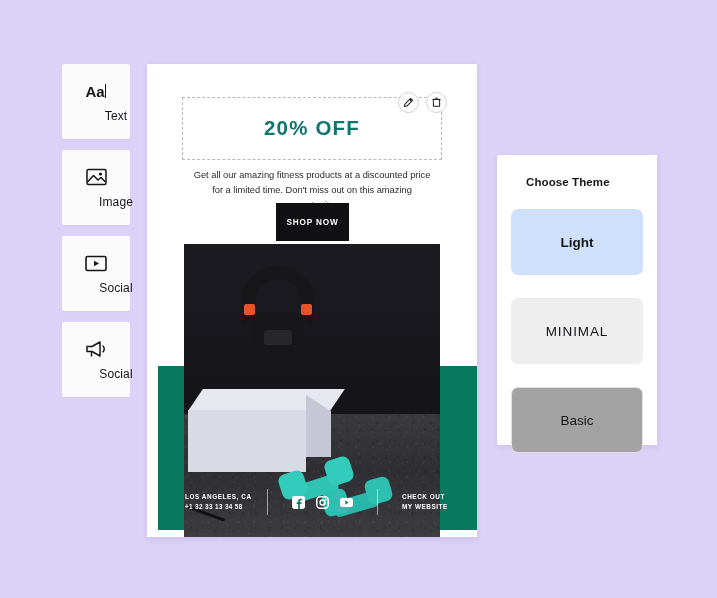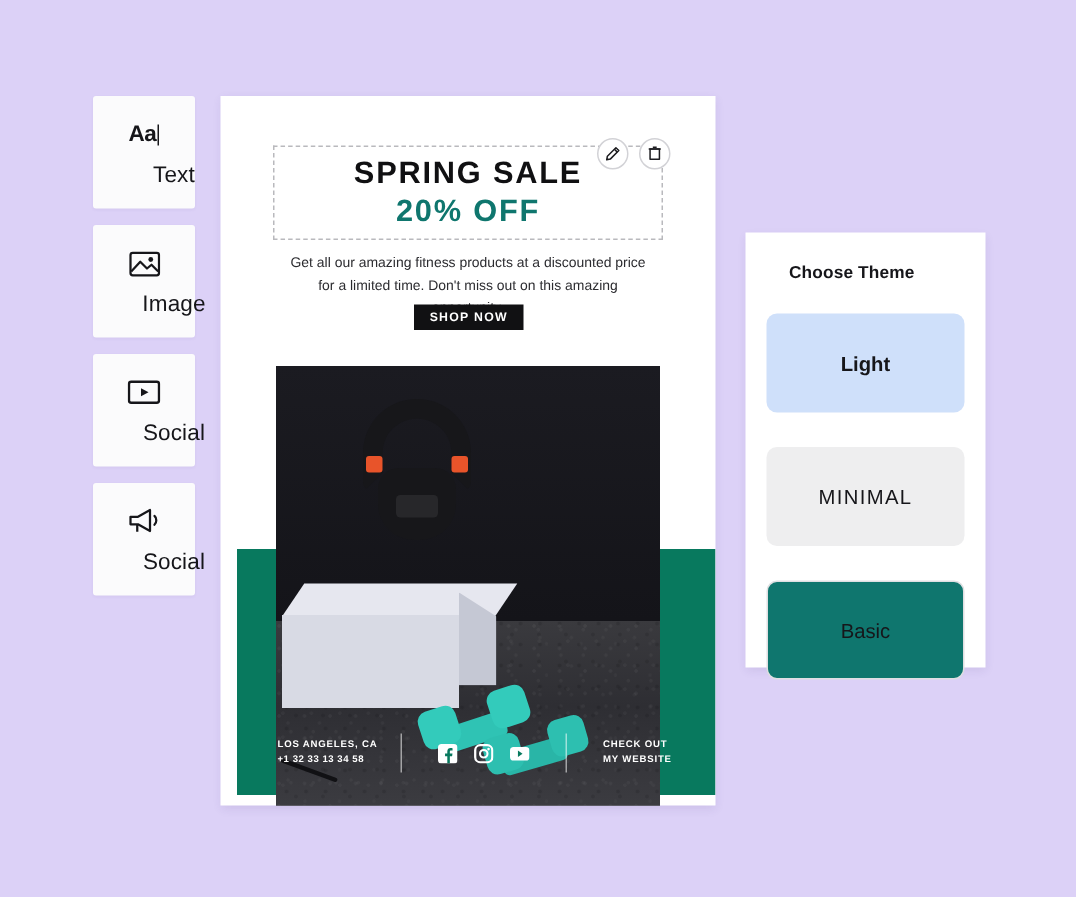--- a/index.html
+++ b/index.html
@@ -41,21 +41,21 @@
   }
   .tool-tile .tool-icon {
     width: 26px;
     height: 22px;
     display: flex;
     align-items: center;
     justify-content: center;
     color: #16161a;
   }
   .tool-tile .tool-label {
-    font-size: 15px;
+    font-size: 12px;
     color: #16161a;
     letter-spacing: .1px;
     margin-left: 40px;
   }
   .aa-icon {
     font-size: 15px;
     font-weight: 600;
     letter-spacing: -0.2px;
     position: relative;
     color: #16161a;
@@ -159,21 +159,21 @@
     line-height: 1.62;
     color: #2b2b2f;
   }
 
   
   #shop-now-button {
     position: absolute;
     left: 129px;
     top: 139px;
     width: 73px;
-    height: 17px;
+    height: 38px;
     background: #111113;
     color: #ffffff;
     font-size: 8.2px;
     font-weight: 700;
     letter-spacing: .85px;
     display: flex;
     align-items: center;
     justify-content: center;
     cursor: pointer;
   }
@@ -390,21 +390,21 @@
     box-sizing: border-box;
   }
   .theme-option .theme-label {
     font-size: 13.5px;
     color: #16161a;
   }
   #theme-option-light { background: #cfe0fa; }
   #theme-option-light .theme-label { font-weight: 700; }
   #theme-option-minimal { background: #eeeeef; }
   #theme-option-minimal .theme-label { letter-spacing: .9px; }
-  #theme-option-basic { background: #0f766e; border: 1px solid #dfdfe2; }
+  #theme-option-basic { background: #a3a3a3; border: 1px solid #dfdfe2; }
 </style>
 </head>
 <body>
 
 <div id="tool-palette">
 
   <div class="tool-tile">
     <span class="tool-icon aa-icon">
       <span>Aa</span>
         <span class="caret"></span>
@@ -445,21 +445,20 @@
   </div>
 
 </div>
 
 <div id="poster-card">
   <div id="poster-inner">
 
     <div id="green-band"></div>
 
     <div id="headline-block">
-      <div id="headline-line1">SPRING SALE</div>
       <div id="headline-line2">20% OFF</div>
     </div>
 
     <div id="headline-actions">
       <div class="round-btn">
         <span>
           <svg width="11" height="11" viewBox="0 0 12 12" fill="none" stroke="#1d1d20" stroke-width="1.1" stroke-linejoin="round">
             <path d="M8.3 1.6 L10.4 3.7 L4.2 9.9 L1.6 10.4 L2.1 7.8 Z"></path>
             <path d="M7.2 2.7 L9.3 4.8"></path>
           </svg>

